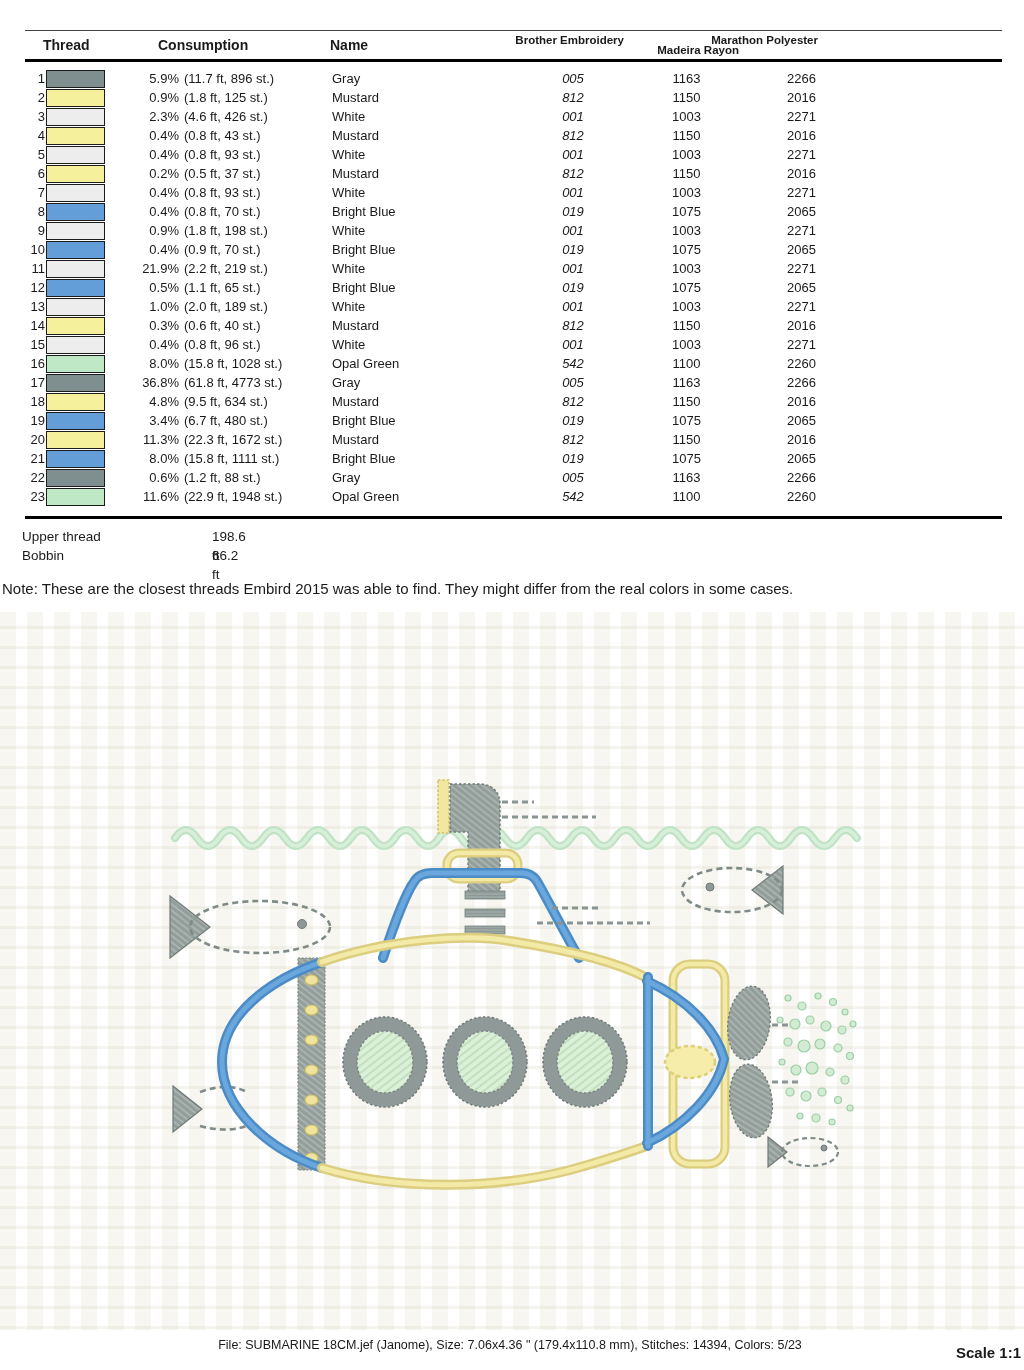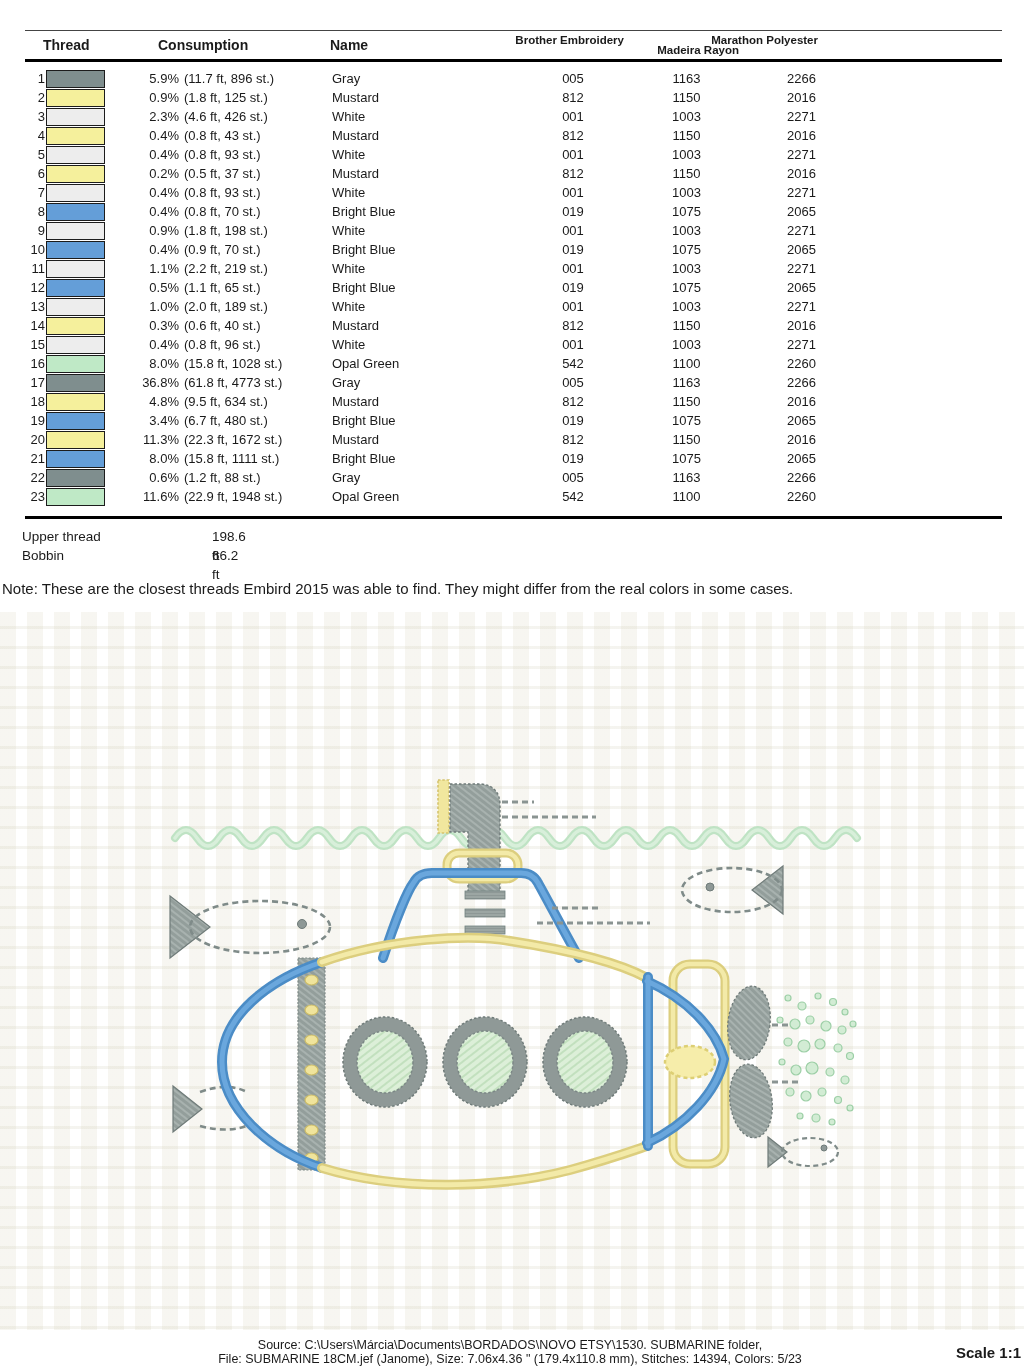--- a/index.html
+++ b/index.html
@@ -21,21 +21,21 @@
   .h-madeira{left:599px;width:115px;top:14px;}
   .h-marathon{left:678px;width:115px;top:4px;}
   .tbody{position:absolute;left:25px;top:69px;width:977px;}
   .trow{display:flex;height:19px;line-height:19px;font-size:13px;}
   .c-num{width:20px;text-align:right;}
   .c-swatchwrap{width:82px;}
   .swatch{display:block;width:57px;height:16px;margin:1px 0 0 1px;border:1px solid #1c1c1c;}
   .c-pct{width:52px;text-align:right;white-space:pre;}
   .c-detail{width:148px;padding-left:5px;white-space:pre;}
   .c-name{width:185px;}
-  .c-code{width:112px;text-align:center;}
+  .c-code{width:112px;text-align:center;font-style:italic;}
   .c-code2{width:115px;text-align:center;}
   
   .totals{position:absolute;left:22px;top:527px;font-size:13.5px;line-height:19px;}
   .tot-line{position:relative;height:19px;}
   .tot-label{display:inline-block;}
   .tot-value{position:absolute;left:163px;margin-left:27px;}
   .note{position:absolute;left:2px;top:580px;font-size:15px;}
   
   .stitch-bg{
     position:absolute;left:0;top:612px;width:1024px;height:718px;
@@ -180,21 +180,21 @@
       <span class="c-name">Bright Blue</span>
       <span class="c-code">019</span>
       <span class="c-code2">1075</span>
       <span class="c-code2">2065</span>
     </div>
     <div class="trow">
       <span class="c-num">11</span>
       <span class="c-swatchwrap">
         <span class="swatch" style="background: rgb(237, 237, 237);"></span>
       </span>
-      <span class="c-pct">1.1%</span>
+      <span class="c-pct">21.9%</span>
       <span class="c-detail">(2.2 ft, 219 st.)</span>
       <span class="c-name">White</span>
       <span class="c-code">001</span>
       <span class="c-code2">1003</span>
       <span class="c-code2">2271</span>
     </div>
     <div class="trow">
       <span class="c-num">12</span>
       <span class="c-swatchwrap">
         <span class="swatch" style="background: rgb(100, 158, 216);"></span>
@@ -498,16 +498,15 @@
       <circle cx="672" cy="352" r="4"></circle>
     <circle cx="688" cy="360" r="3.5"></circle>
       <circle cx="700" cy="368" r="3"></circle>
       <circle cx="650" cy="376" r="3"></circle>
     <circle cx="666" cy="378" r="4"></circle>
       <circle cx="682" cy="382" r="3"></circle>
   </g>
 </svg>
 
 <div class="caption">
-  <div>Source: C:\Users\Márcia\Documents\BORDADOS\NOVO ETSY\1530. SUBMARINE folder,</div>
   <div>File: SUBMARINE 18CM.jef (Janome), Size: 7.06x4.36 " (179.4x110.8 mm), Stitches: 14394, Colors: 5/23</div>
 </div>
 <div class="scale">Scale 1:1</div>
 
 </body></html>

